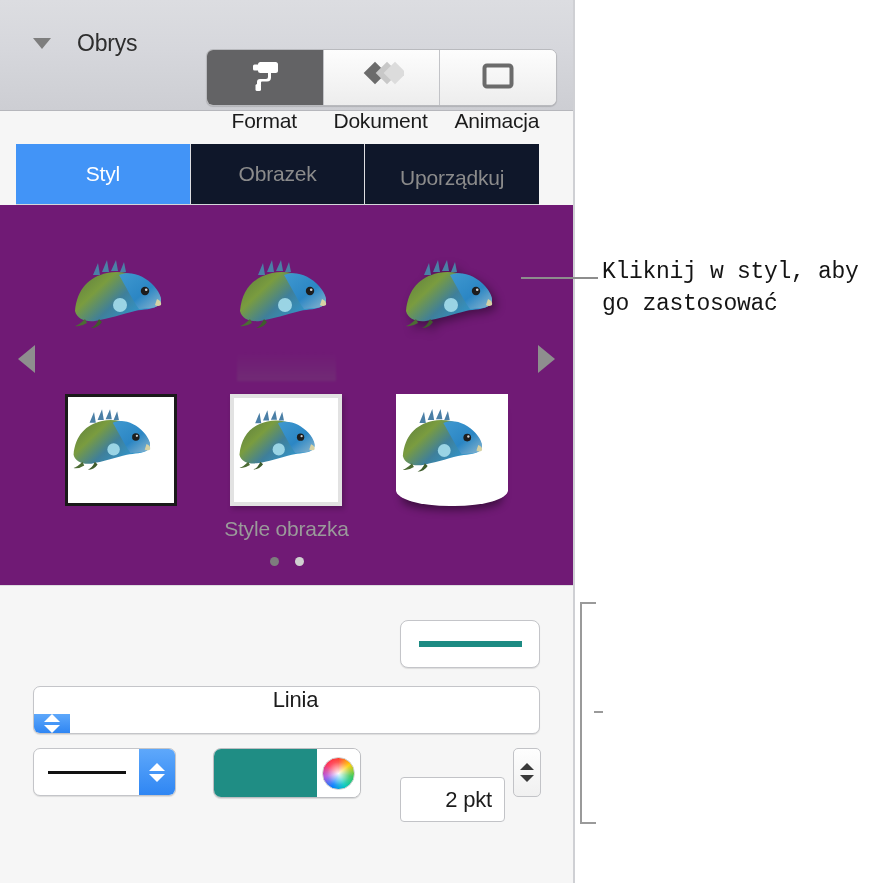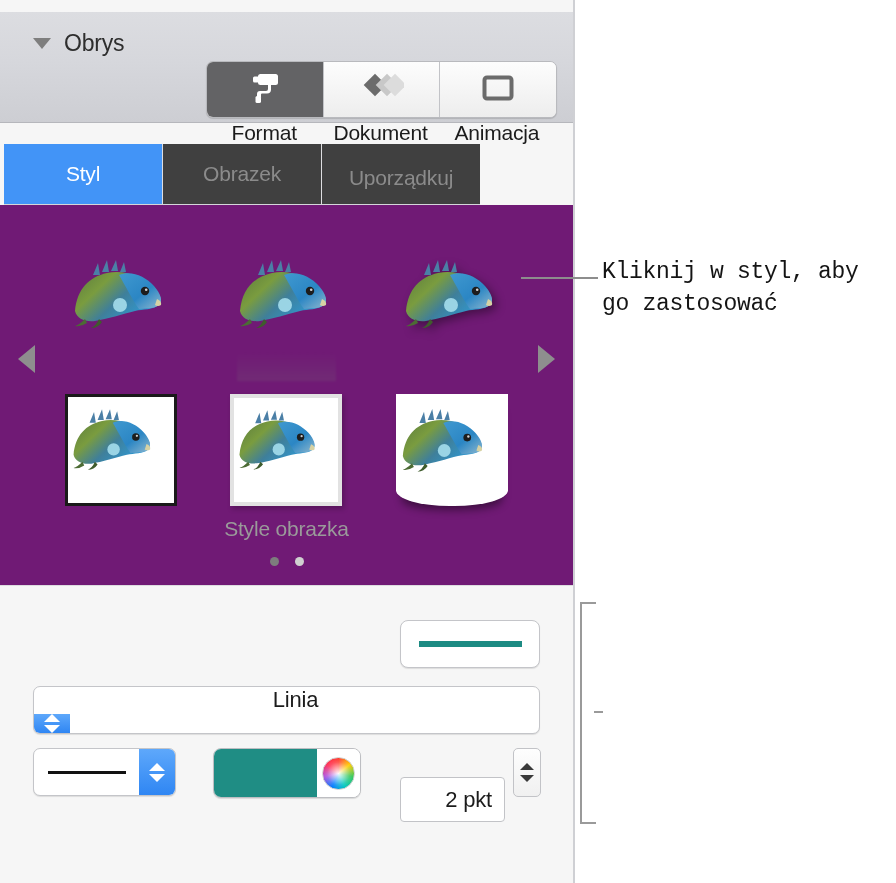--- a/index.html
+++ b/index.html
@@ -17,21 +17,21 @@
     position: absolute; left: 0; top: 0;
     width: 575px; height: 883px;
     background: #f6f6f6;
     border-right: 2px solid #cfd0d4;
     box-sizing: border-box;
     overflow: hidden;
   }
 
   
   .hdr {
-    position: absolute; left: 0; top: 12px; width: 573px; height: 111px;
+    position: absolute; left: 0; top: 0; width: 573px; height: 111px;
     background: linear-gradient(180deg,#dcdde1 0%,#d6d7dc 45%,#cdced3 100%);
     border-bottom: 1px solid #b6b7bc;
     box-sizing: border-box;
   }
   .seg {
     position: absolute; left: 206px; top: 49px;
     width: 349px; height: 55px;
     background: #f4f4f4;
     border: 1px solid #b9babe;
     border-radius: 7px;
@@ -52,22 +52,22 @@
     display: flex; height: 30px;
   }
   .seg-lbl {
     flex: 1 1 0; text-align: center;
     font-size: 21px; color: #1b1b1b; letter-spacing: -.2px;
     line-height: 30px;
   }
 
   
   .tabs {
-    position: absolute; left: 4px; top: 144px; width: 476px; height: 60px;
-    display: flex; background: #404040;
+    position: absolute; left: 16px; top: 144px; width: 523px; height: 60px;
+    display: flex; background: #0f172a;
     border-bottom: 1px solid #d5d6da;
   }
   .tab {
     flex: 1 1 0; display: flex; align-items: center; justify-content: center;
     font-size: 21px; color: #8b8b8b; letter-spacing: -.2px;
     border-right: 1px solid #dedee1; box-sizing: border-box;
   }
   .tab:last-child { border-right: none; margin-top: 7px; }
   .tab.on { background: #4294f7; color: #fff; }
 
@@ -123,21 +123,21 @@
   .dots {
     position: absolute; left: 0; top: 352px; width: 573px;
     display: flex; justify-content: center; gap: 16px;
   }
   .dot { width: 9px; height: 9px; border-radius: 50%; background: #d0d0d0; }
   .dot.on { background: #7d7d7d; }
 
   
   .section { position: absolute; left: 0; top: 586px; width: 573px; height: 297px; background: #f6f6f6; }
 
-  .sec-hdr { position: absolute; left: 33px; top: 30px; display: flex; align-items: center; gap: 13px; }
+  .sec-hdr { position: absolute; left: 33px; top: 30px; display: flex; align-items: center; gap: 26px; }
   .disc { width: 0; height: 0; border-left: 9px solid transparent; border-right: 9px solid transparent; border-top: 11px solid #7e7e7e; }
   .sec-title { font-size: 23px; color: #2e2e2e; letter-spacing: -.2px; }
 
   .line-preview {
     position: absolute; left: 400px; top: 620px;
     width: 140px; height: 48px;
     background: #fff; border: 1px solid #c4c5c9; border-radius: 8px;
     display: flex; align-items: center; justify-content: center;
     box-shadow: 0 1px 1px rgba(0,0,0,.1);
     box-sizing: border-box;

